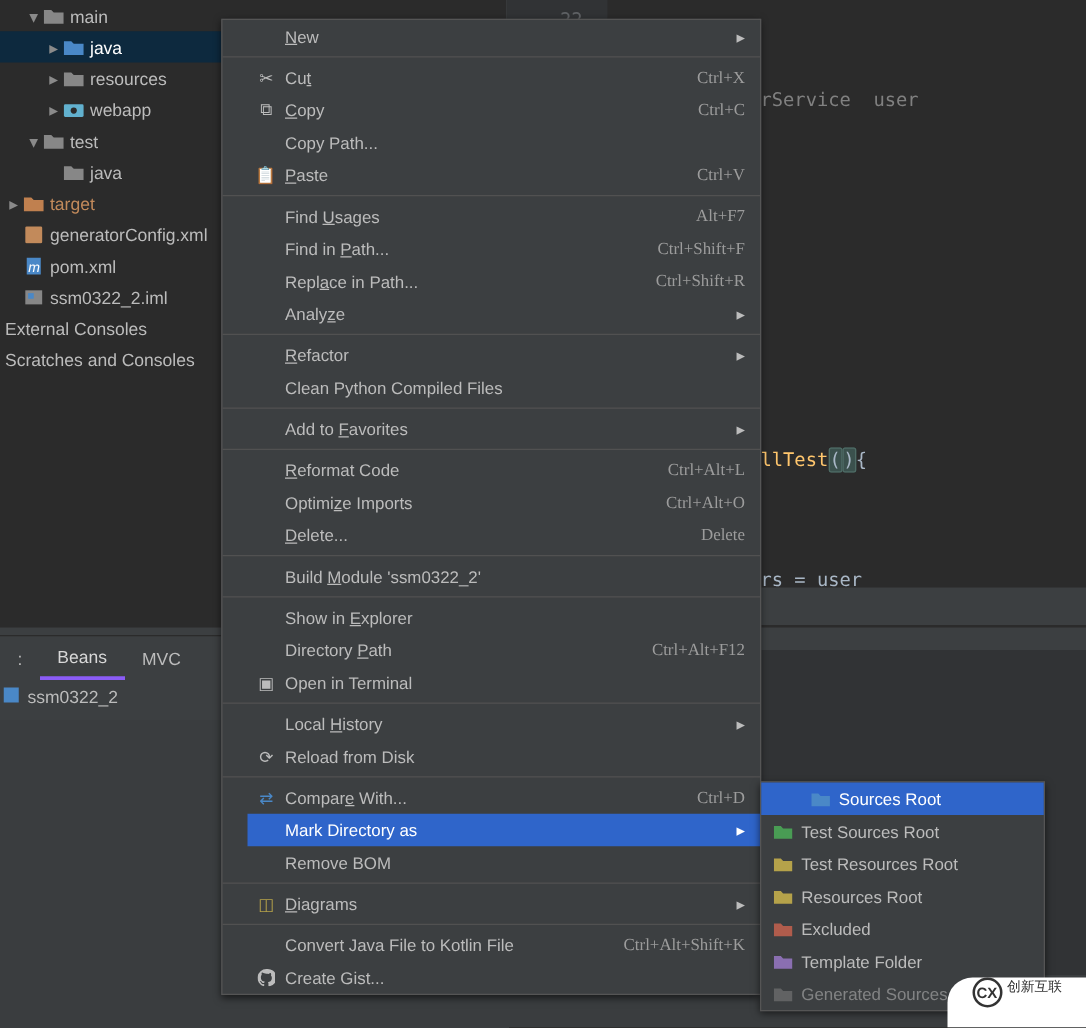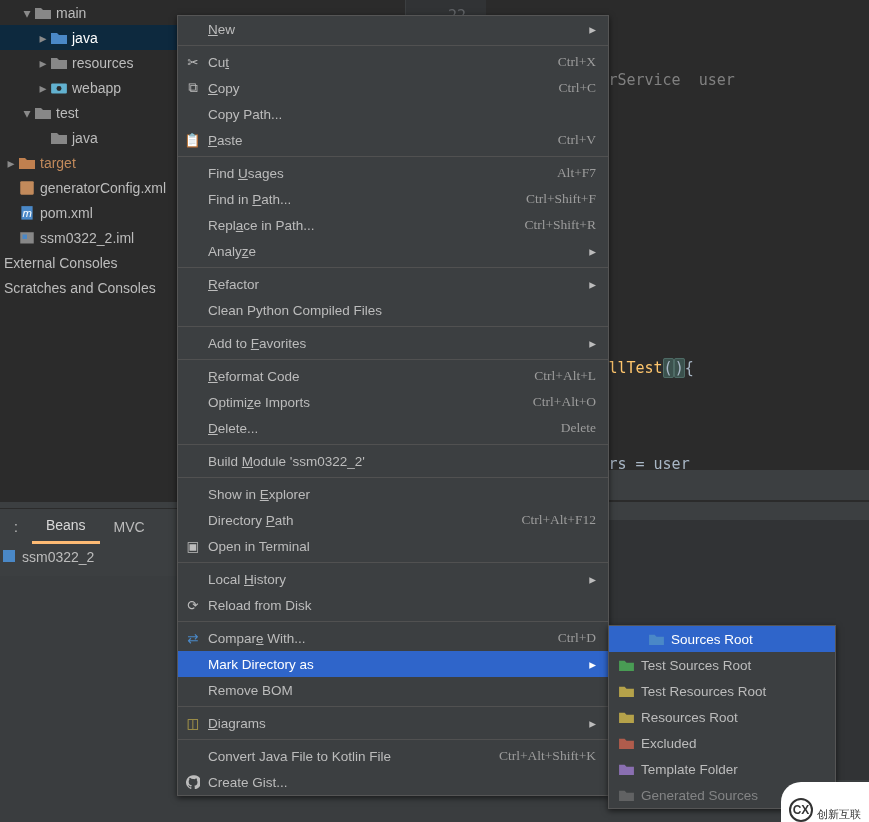--- a/index.html
+++ b/index.html
@@ -52,33 +52,33 @@
   .field-it { color: #9876aa; font-style: italic; }
   .field-red { color: #bc3f3c; }
   .cmt { color: #808080; }
   .paren-hl { background: #3b514d; border: 1px solid #4e6b65; border-radius: 2px; padding: 0 0; }
 
   .crumb-bar { position: absolute; left: 405px; top: 470px; right: 0; height: 30px; background: #3c3f41; color: #9b9b9b; display: flex; align-items: center; padding-left: 10px; font-size: 13.5px; border-left: 1px solid #3c3f41; }
   .run-bg { position: absolute; left: 0; top: 502px; right: 0; height: 80px; background: #3c3f41; }
 
   .tabs { position: absolute; left: 0; top: 508px; width: 240px; height: 36px; background: #3c3f41; display: flex; align-items: center; color: #bcbcbc; font-size: 14px; border-top: 1px solid #2b2b2b; }
   .tabs .tab { padding: 8px 14px; }
-  .tabs .tab-active { border-bottom: 3px solid #fdba74; color: #d8d8d8; }
+  .tabs .tab-active { border-bottom: 3px solid #8b5cf6; color: #d8d8d8; }
   .runline { position: absolute; left: 0; top: 544px; width: 240px; height: 26px; display: flex; align-items: center; font-size: 14px; color: #bcbcbc; padding-left: 2px; }
   .empty-editor { position: absolute; left: 240px; top: 520px; right: 0; height: 260px; background: #313335; border-left: 1px solid #555; }
   .dim-bg { position: absolute; left: 0; top: 576px; right: 0; bottom: 0; background: #3a3d3f; }
 
   .ctx-menu {
     position: absolute; top: 15px; left: 177px;
     width: 432px; background: #3c3f41;
     border: 1px solid #555; box-shadow: 0 2px 6px rgba(0,0,0,0.6);
     font-size: 13.5px; color: #bcbcbc;
     z-index: 50;
   }
-  .ctx-item { display: flex; align-items: center; height: 26px; padding: 0 12px 0 30px; position: relative; }
+  .ctx-item { display: flex; align-items: center; height: 26px; padding: 0 12px 0 30px; position: relative; margin-left: 20px; }
   .ctx-item .ic { position: absolute; left: 6px; display: flex; width: 18px; justify-content: center; }
   .ctx-item .shortcut { margin-left: auto; color: #9c9c9c; font-family: Liberation Serif, serif; }
   .ctx-item .sub-arrow { margin-left: auto; color: #bcbcbc; }
   .ctx-item.hov { background: #2f65ca; color: #ffffff; }
   .ctx-item.hov .sub-arrow { color: #ffffff; }
   .ctx-sep { height: 1px; background: #515151; margin: 3px 0; }
   .underline { text-decoration: underline; }
 
   .sub-menu {
     position: absolute; top: 625px; left: 608px; width: 228px;
@@ -89,23 +89,23 @@
   .sub-item.hov { background: #2f65ca; color: #ffffff; padding-left: 38px; }
   .sub-item .fi { width: 18px; display: inline-flex; justify-content: center; margin-right: 6px; }
   .blue-f { fill: #4a88c7; }
   .green-f { fill: #499c54; }
   .yellow-f { fill: #b5a24a; }
   .red-f { fill: #b05c4c; }
   .purple-f { fill: #8a6fb1; }
   .gray-f { fill: #808080; }
 
   .logo {
-    position: absolute; right: 0; bottom: 0; width: 88px; height: 40px;
+    position: absolute; right: 0; bottom: 0; width: 111px; height: 40px;
     background: #fff; border-radius: 20px 0 0 0;
-    display: flex; align-items: flex-end; justify-content: center; color: #333; font-size: 11px;
+    display: flex; align-items: flex-start; justify-content: center; color: #333; font-size: 11px;
     z-index: 100;
   }
   .logo-circle { width: 24px; height: 24px; border: 2px solid #333; border-radius: 50%; display: inline-flex; align-items: center; justify-content: center; font-weight: bold; font-size: 12px; margin-right: 4px; }
 </style>
 </head>
 <body>
 
 <div class="tree">
   <div class="tree-row indent1">
     <span class="arrow">▾</span>

